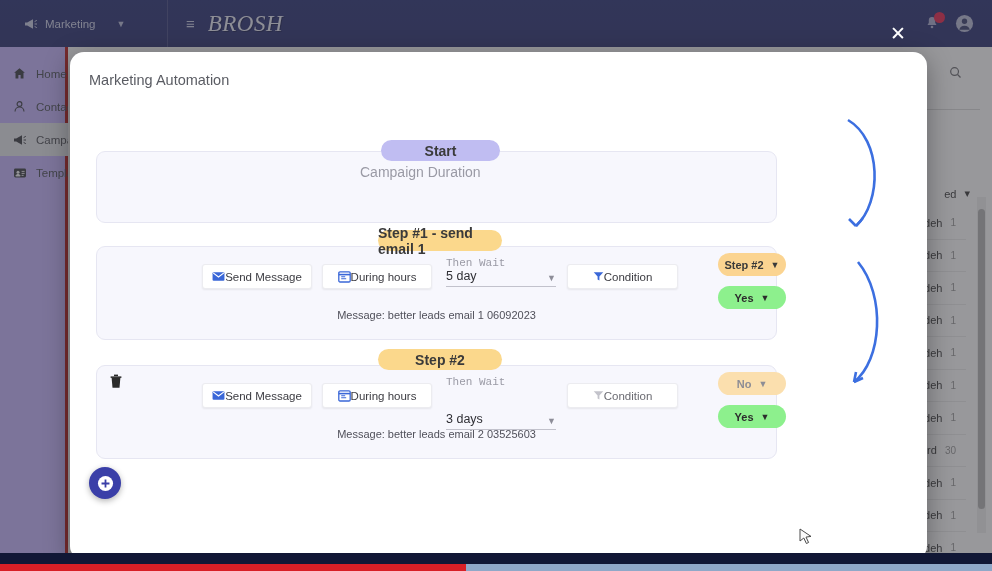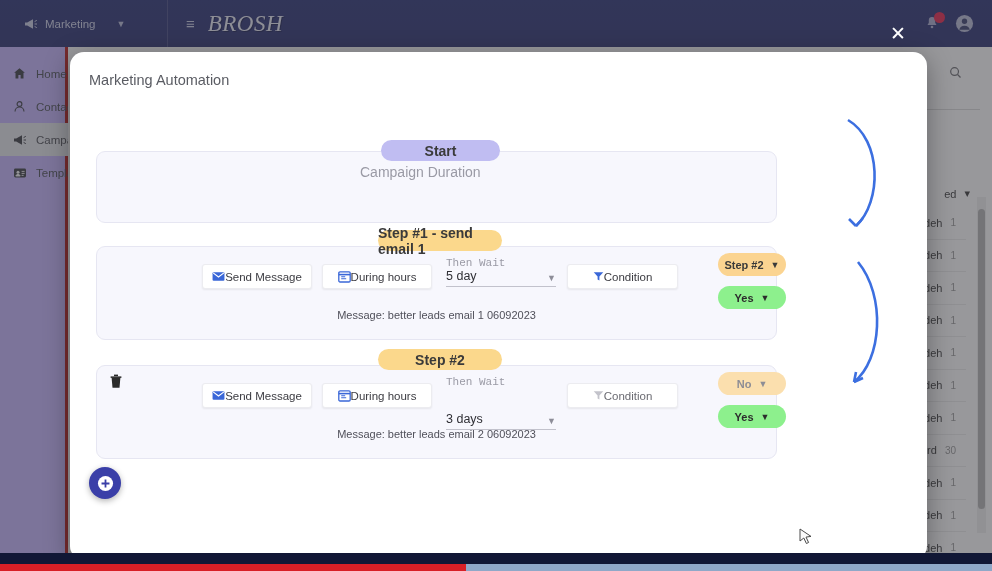--- a/index.html
+++ b/index.html
@@ -402,21 +402,21 @@
         <span class="car">▼</span>
       </div>
       <div class="btn-flat" style="left:497px; top:287px; width:111px; color:#6b6b72;">
         <span>
           <svg width="11" height="11" viewBox="0 0 12 12">
               <path d="M.8 1.4h10.4L7 6v4.4L5 9.2V6z" fill="#c3c3cb"></path>
             </svg>
         </span>
         <span>Condition</span>
       </div>
-      <div class="msg-line" style="left:26px; top:332px; width:681px;">Message: better leads email 2 06092023</div>
+      <div class="msg-line" style="left:26px; top:332px; width:681px;">Message: better leads email 2 03525603</div>
 
       <div class="tag tag-amber-soft" style="left:648px; top:276px; width:68px;">
         <span>No</span>
         <span class="car">▼</span>
       </div>
       <div class="tag tag-green" style="left:648px; top:309px; width:68px;">
         <span>Yes</span>
         <span class="car">▼</span>
       </div>
 

